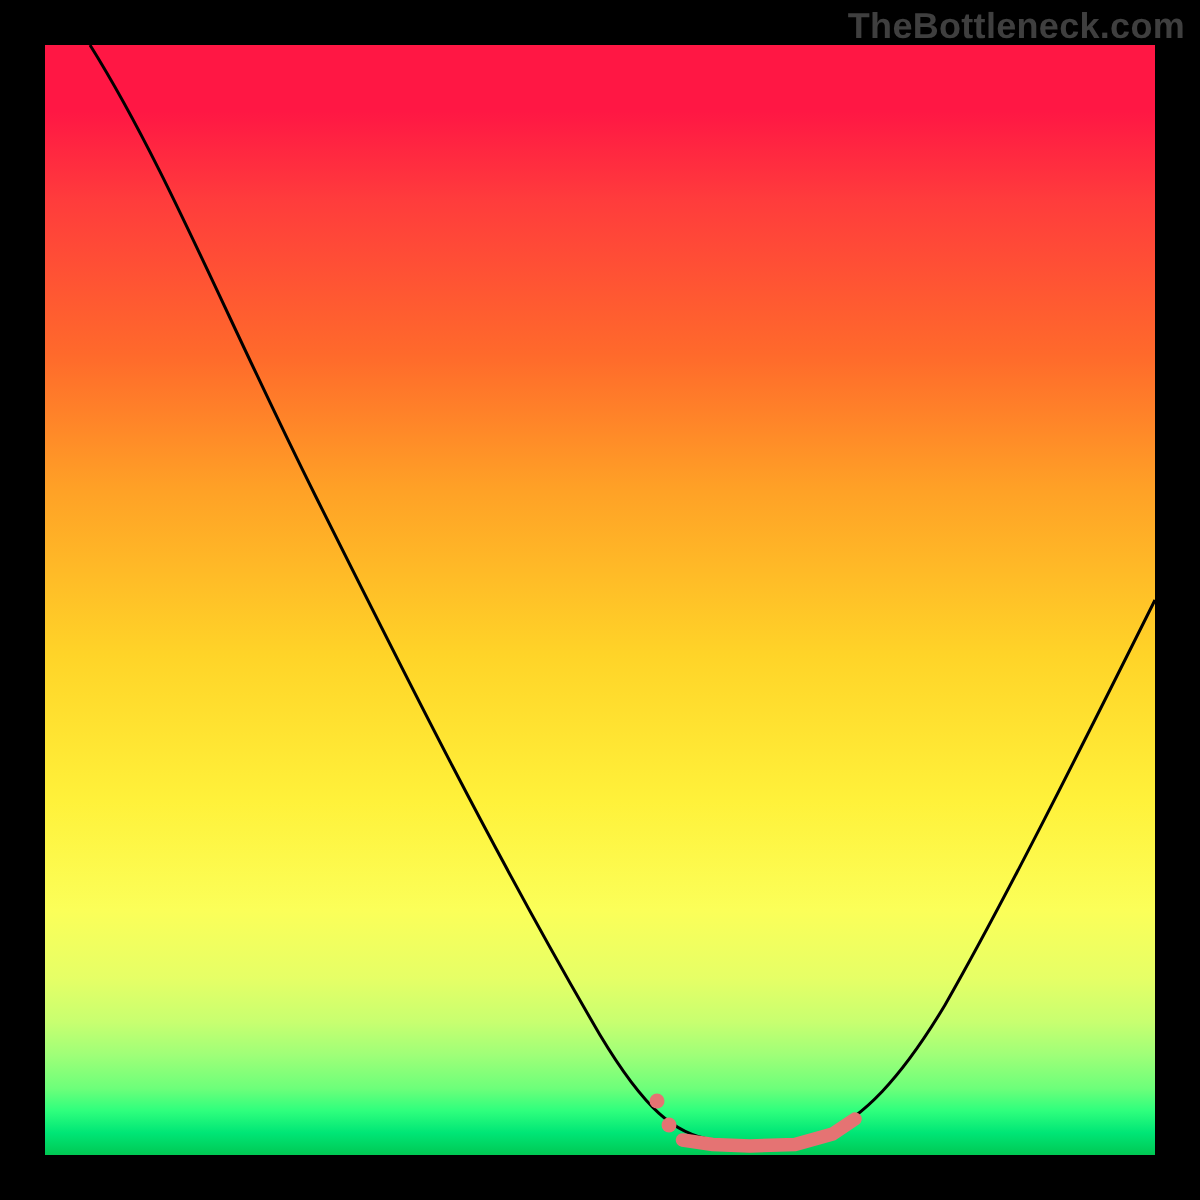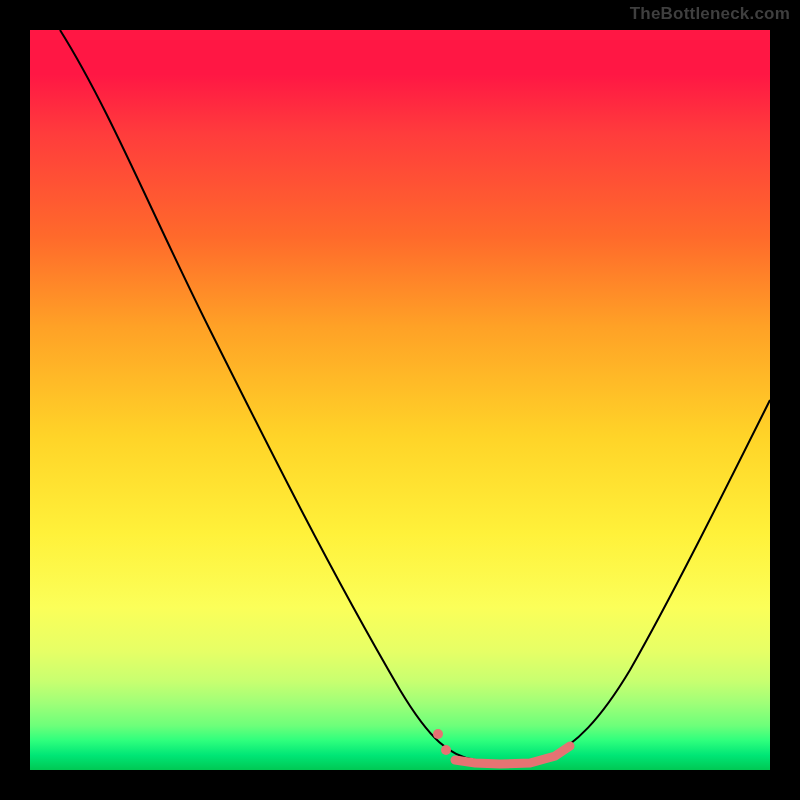--- a/index.html
+++ b/index.html
@@ -15,21 +15,21 @@
     position: relative;
     width: 800px;
     height: 800px;
     background: #000;
   }
   .watermark {
     position: absolute;
     top: 4px;
     right: 10px;
     color: #3f3f3f;
-    font-size: 17px;
+    font-size: 24px;
     font-weight: 600;
     letter-spacing: 0.2px;
     user-select: none;
   }
   .plot-area {
     position: absolute;
     left: 30px;
     top: 30px;
     width: 740px;
     height: 740px;

